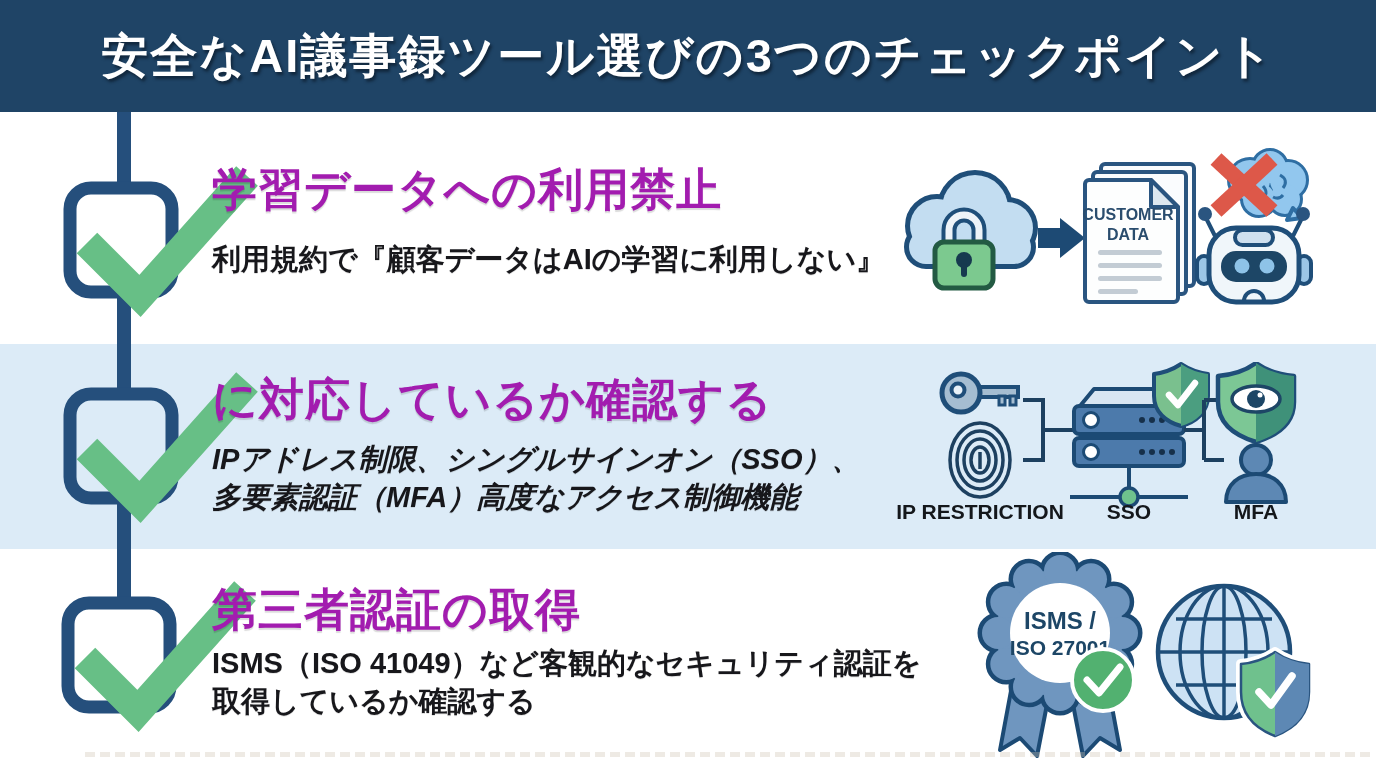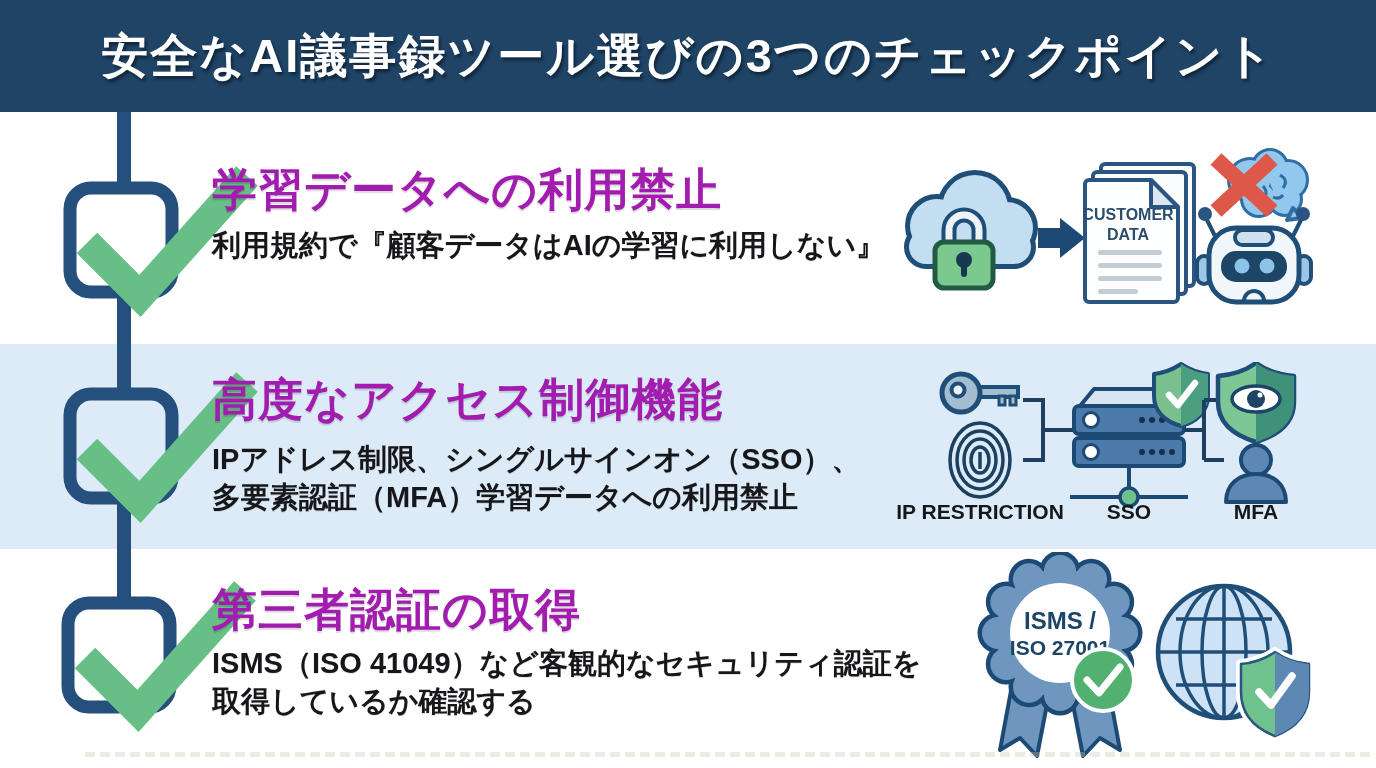--- a/index.html
+++ b/index.html
@@ -56,28 +56,28 @@
     <rect x="12" y="26" width="102" height="104" rx="21" fill="none" stroke="#254f7c" stroke-width="13"></rect>
     <polyline points="29,81 82,134 189,14" fill="none" stroke="#67bf86" stroke-width="29"></polyline>
   </svg>
 
   <svg class="abs checkbox-svg" style="left:56px;top:577px;" width="200" height="145" viewBox="0 0 200 145">
     <rect x="12" y="26" width="102" height="104" rx="21" fill="none" stroke="#254f7c" stroke-width="13"></rect>
     <polyline points="29,81 82,134 189,14" fill="none" stroke="#67bf86" stroke-width="29"></polyline>
   </svg>
 
   <div class="abs sec-heading" style="top:160px;">学習データへの利用禁止</div>
-  <div class="abs sec-desc" style="top:226px;">
+  <div class="abs sec-desc" style="top:240px;">
     <div>利用規約で『顧客データはAIの学習に利用しない』</div>
   </div>
 
-  <div class="abs sec-heading" style="top:370px;">高度なアクセス制御機能</div>
-  <div class="abs sec-desc" style="top:440px;">
+  <div class="abs sec-heading" style="top:370px;">に対応しているか確認する</div>
+  <div class="abs sec-desc" style="top:440px;font-style:italic;">
     <div>IPアドレス制限、シングルサインオン（SSO）、</div>
-    <div>多要素認証（MFA）学習データへの利用禁止</div>
+    <div>多要素認証（MFA）高度なアクセス制御機能</div>
   </div>
 
   <div class="abs sec-heading" style="top:580px;font-family:Liberation Serif, serif;">第三者認証の取得</div>
   <div class="abs sec-desc" style="top:644px;">
     <div>ISMS（ISO 41049）など客観的なセキュリティ認証を</div>
     <div>取得しているか確認する</div>
   </div>
 
   <svg class="abs" style="left:895px;top:142px;" width="445" height="178" viewBox="0 0 445 178">
 

